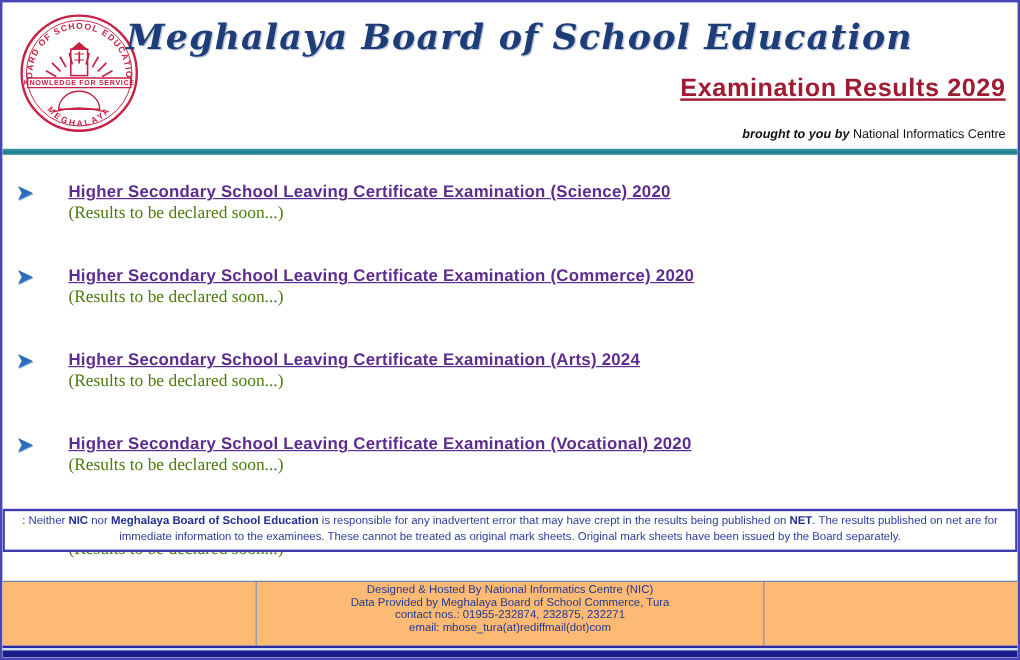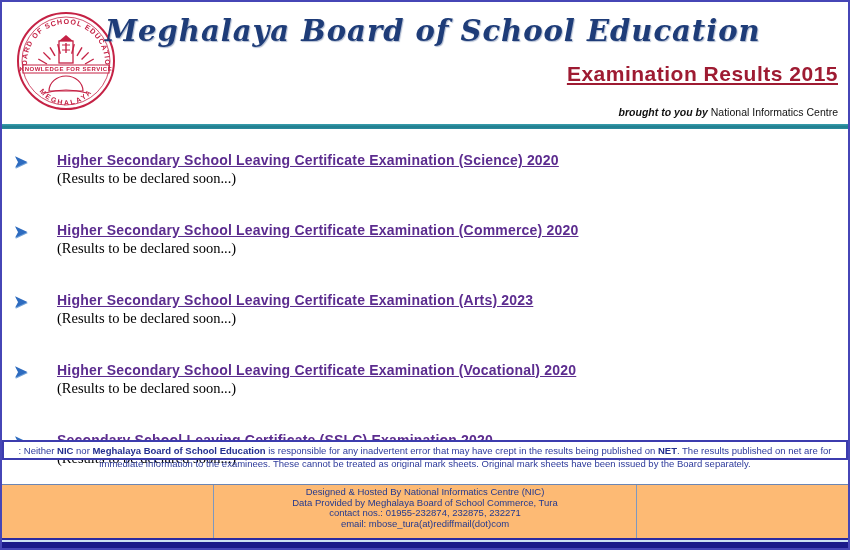--- a/index.html
+++ b/index.html
@@ -41,26 +41,26 @@
     width:26px; margin-left:12px; flex:0 0 auto;
     color:#2d6bbf; font-size:16px; line-height:16px; font-weight:bold;
     text-shadow:0.5px 0.5px 0 #6fa0d8; margin-top:3px;
   }
   .link-texts { padding-left:17px; }
   .exam-link {
     display:inline-block; font-size:14px; font-weight:bold; color:#5c2c8f;
     text-decoration:underline; letter-spacing:0.2px; cursor:pointer;
   }
   .exam-status {
-    font-family:"Liberation Serif", serif; font-size:14.5px; color:#000000;
+    font-family:"Liberation Serif", serif; font-size:14.5px; color:#4d7c0f;
     margin-top:1px;
   }
   
   #disclaimer {
-    position:absolute; left:0; bottom:88px; width:100%; height:20px;
+    position:absolute; left:0; bottom:88px; width:100%; height:36px;
     box-sizing:border-box; border:2px solid #3c3cae; background:#ffffff;
     font-size:9.5px; line-height:1.32; color:#2d3a9b;
     text-align:center; padding:3px 1px 0 1px;
   }
   #disclaimer b { color:#232f8e; }
   
   #footer {
     position:absolute; left:0; bottom:10px; width:100%; height:54px;
     background:#fdba74; border-top:1px solid #6b86b4;
     box-sizing:border-box;
@@ -121,21 +121,21 @@
       <path d="M 34,84 A 17,15 0 0 1 68,84 Z" fill="none" stroke="#c52245" stroke-width="1.2"></path>
       <path d="M 30,86 Q 51,80 72,86" fill="none" stroke="#c52245" stroke-width="1.2"></path>
       <text font-size="7" font-weight="bold" fill="#c52245" letter-spacing="2">
         <textPath href="#arcBottom" startOffset="50%" text-anchor="middle">MEGHALAYA</textPath>
       </text>
       <path d="M 40,100 Q 51,106 62,100 Q 51,103 40,100 Z" fill="#c52245"></path>
     </svg>
 
     <div id="org-title">Meghalaya Board of School Education</div>
 
-    <div id="results-title">Examination Results 2015</div>
+    <div id="results-title">Examination Results 2029</div>
 
     <div id="tagline"><span class="by">brought to you by</span><span> National Informatics Centre</span></div>
   </div>
 
   <div id="divider"></div>
 
   <div id="links">
 
     <div class="link-item">
       <span class="bullet">➤</span>
@@ -149,21 +149,21 @@
       <span class="bullet">➤</span>
       <div class="link-texts">
         <a class="exam-link">Higher Secondary School Leaving Certificate Examination (Commerce) 2020</a>
         <div class="exam-status">(Results to be declared soon...)</div>
       </div>
     </div>
 
     <div class="link-item">
       <span class="bullet">➤</span>
       <div class="link-texts">
-        <a class="exam-link">Higher Secondary School Leaving Certificate Examination (Arts) 2023</a>
+        <a class="exam-link">Higher Secondary School Leaving Certificate Examination (Arts) 2024</a>
         <div class="exam-status">(Results to be declared soon...)</div>
       </div>
     </div>
 
     <div class="link-item">
       <span class="bullet">➤</span>
       <div class="link-texts">
         <a class="exam-link">Higher Secondary School Leaving Certificate Examination (Vocational) 2020</a>
         <div class="exam-status">(Results to be declared soon...)</div>
       </div>

